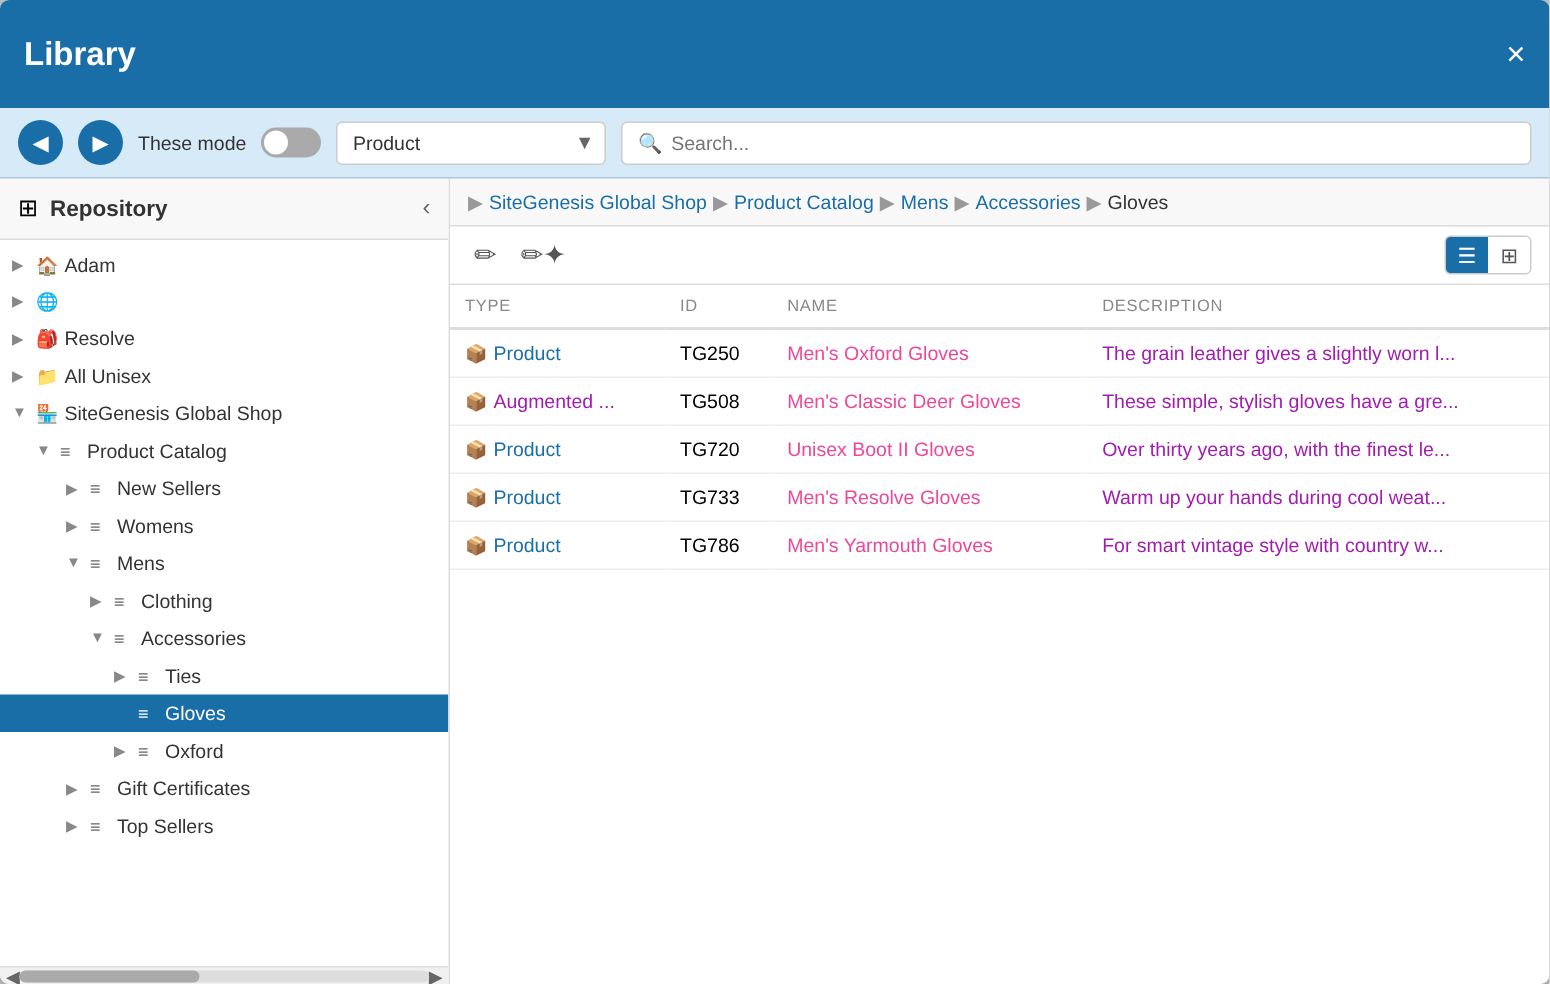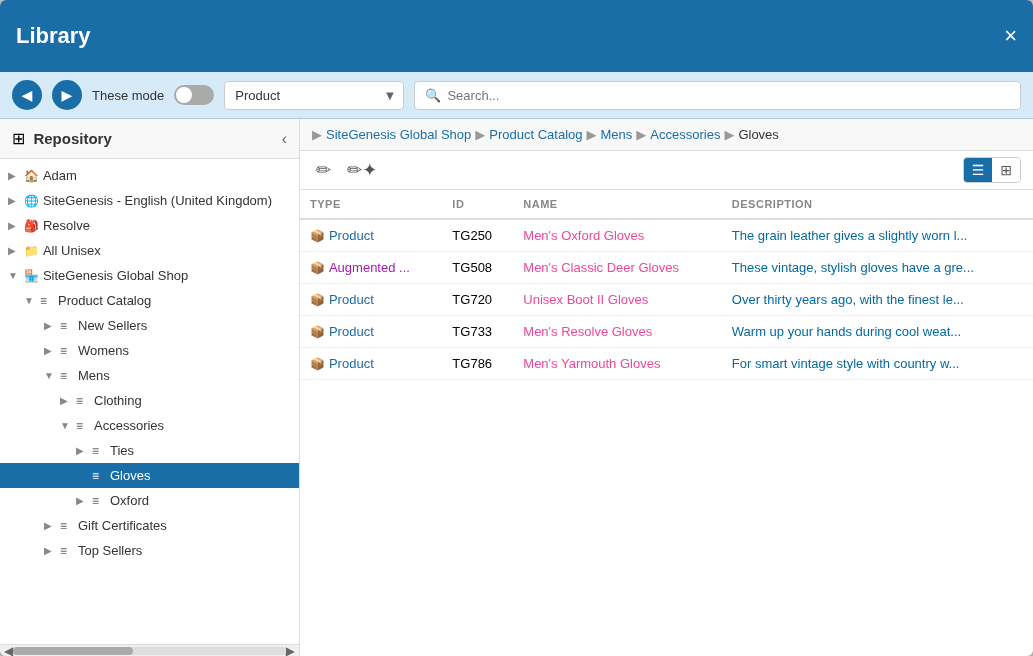--- a/index.html
+++ b/index.html
@@ -307,21 +307,21 @@
     }
 
     thead tr {
       border-bottom: 2px solid #ddd;
     }
 
     th {
       text-align: left;
       padding: 8px 10px;
       font-size: 11px;
-      font-weight: bold;
+      font-weight: normal;
       color: #888;
       background: white;
       letter-spacing: 0.5px;
     }
 
     td {
       padding: 8px 10px;
       border-bottom: 1px solid #eee;
       font-size: 13px;
     }
@@ -333,21 +333,21 @@
     .type-augmented {
       color: #a21caf;
     }
 
     .name-link {
       color: #ec4899;
       cursor: pointer;
     }
 
     .desc-text {
-      color: #0369a1;
+      color: #a21caf;
     }
 
     .row-icon {
       color: #555;
       font-size: 12px;
       margin-right: 4px;
     }
 
     .td-type {
       display: flex;
@@ -432,21 +432,20 @@
 
         <div class="tree-item" style="padding-left: 8px;">
           <span class="item-expand">▶</span>
           <span class="item-icon">🏠</span>
           <span>Adam</span>
         </div>
 
         <div class="tree-item" style="padding-left: 8px;">
           <span class="item-expand">▶</span>
           <span class="item-icon">🌐</span>
-          <span>SiteGenesis - English (United Kingdom)</span>
         </div>
 
         <div class="tree-item" style="padding-left: 8px;">
           <span class="item-expand">▶</span>
           <span class="item-icon">🎒</span>
           <span>Resolve</span>
         </div>
 
         <div class="tree-item" style="padding-left: 8px;">
           <span class="item-expand">▶</span>
@@ -586,21 +585,21 @@
             </tr>
             <tr>
               <td>
                   <div class="td-type">
                     <span class="row-icon">📦</span>
                     <span class="type-augmented">Augmented ...</span>
                   </div>
                 </td>
               <td>TG508</td>
               <td><span class="name-link">Men's Classic Deer Gloves</span></td>
-              <td><span class="desc-text">These vintage, stylish gloves have a gre...</span></td>
+              <td><span class="desc-text">These simple, stylish gloves have a gre...</span></td>
             </tr>
             <tr>
               <td>
                   <div class="td-type">
                     <span class="row-icon">📦</span>
                     <span class="type-product">Product</span>
                   </div>
                 </td>
               <td>TG720</td>
               <td><span class="name-link">Unisex Boot II Gloves</span></td>

